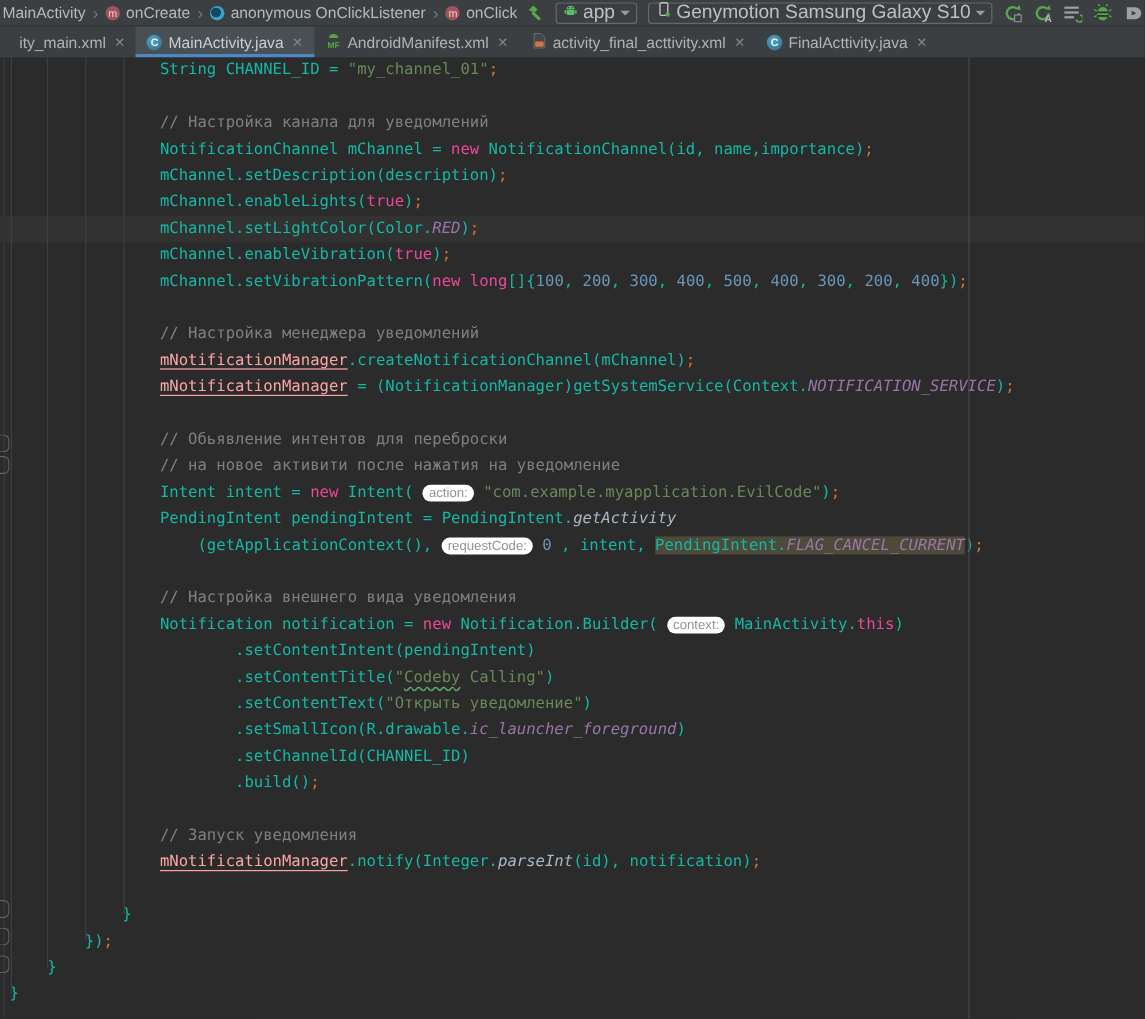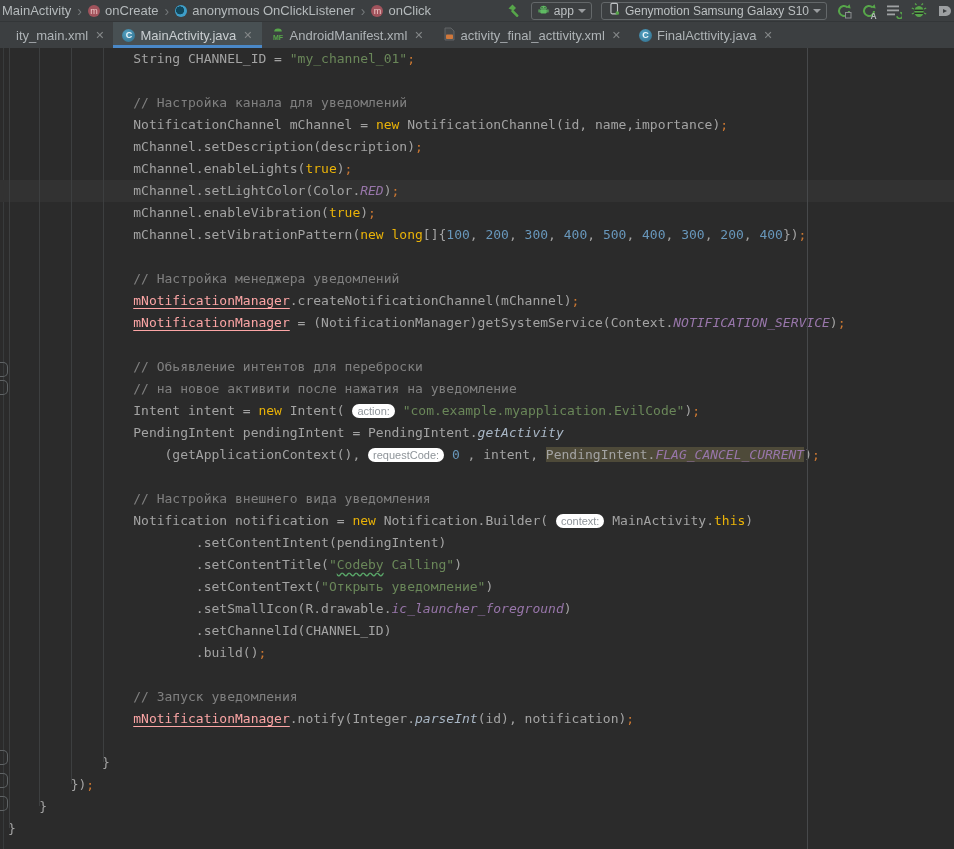--- a/index.html
+++ b/index.html
@@ -9,21 +9,21 @@
     padding-left:2px;box-sizing:border-box;white-space:nowrap;overflow:hidden;}
   .crumbs{display:flex;align-items:center;gap:4px;font-size:13px;color:#b5babc;}
   .crumb{display:flex;align-items:center;gap:5px;cursor:default;justify-content:center;}
   .crumb-sep{color:#75797b;font-size:14px;margin:0 2px;}
   .ic-method{width:12px;height:12px;border-radius:50%;background:#a1535c;color:#f0c9c9;font-size:9px;
     line-height:12px;text-align:center;display:inline-block;}
   .ic-anon{width:12px;height:12px;border-radius:50%;display:inline-block;
     background:radial-gradient(circle at 42% 45%,#11485d 0 40%,#3e9ec9 44% 100%);}
   .tb-right{margin-left:auto;display:flex;align-items:center;gap:9px;padding-right:2px;}
   .chip{height:16px;border:1px solid #64686a;border-radius:3px;display:flex;align-items:center;
-    gap:4px;padding:0 5px;font-size:12px;color:#bcc0c2;background:transparent;cursor:pointer;}
+    gap:4px;padding:0 5px;font-size:16px;color:#bcc0c2;background:transparent;cursor:pointer;}
   .caret{width:0;height:0;border-left:4px solid transparent;border-right:4px solid transparent;
     border-top:4px solid #9a9da0;display:inline-block;}
   .tbicon{width:16px;height:16px;display:inline-block;cursor:pointer;}
   
   .tabbar{height:26px;background:#3c3f41;display:flex;align-items:stretch;font-size:13px;color:#aeb3b6;
     white-space:nowrap;overflow:hidden;}
   .tab{display:flex;align-items:center;gap:5px;padding:0 9px;position:relative;cursor:pointer;}
   .tab:first-child{padding-left:16px;}
   .tab.active{background:#485053;color:#c9ced1;}
   .tab.active::after{content:"";position:absolute;left:0;right:0;bottom:0;height:3px;background:#4a88c7;}
@@ -34,22 +34,22 @@
   .editor{position:relative;height:801px;background:#2b2b2b;overflow:hidden;cursor:text;}
   .guide{position:absolute;width:1px;background:#3d3f40;top:0;}
   .margin-line{position:absolute;left:807px;top:0;bottom:0;width:1px;background:#47494b;}
   .gutter-line{position:absolute;left:3px;top:0;bottom:0;width:1px;background:#383b3c;}
   .fold{position:absolute;left:0;width:8px;height:15px;border:1px solid #5f6365;border-left:none;
     border-radius:0 5px 5px 0;box-sizing:border-box;cursor:pointer;}
   .code{position:relative;font-family:"DejaVu Sans Mono","Liberation Mono",monospace;font-size:13px;
     line-height:22px;color:#a9b7c6;}
   .line{height:22px;white-space:pre;padding-left:8px;}
   .line.current{background:#323232;}
-  .tk-d{color:#a3a3a3;}
-  .tk-k{color:#eab308;}
+  .tk-d{color:#14b8a6;}
+  .tk-k{color:#ec4899;}
   .tk-s{color:#6a8759;}
   .tk-n{color:#6897bb;}
   .tk-c{color:#808080;}
   .tk-semi{color:#cc7832;}
   .tk-f{color:#fca5a5;text-decoration:underline;text-underline-offset:3px;}
   .tk-sc{color:#9876aa;font-style:italic;}
   .tk-sm{font-style:italic;}
   .tk-hl{background:#4e4a39;}
   .tk-typo{text-decoration:underline wavy #59a869;text-underline-offset:3px;}
   .tk-hint{background:#ffffff;color:#8e9499;border-radius:7px;padding:1px 5px;

